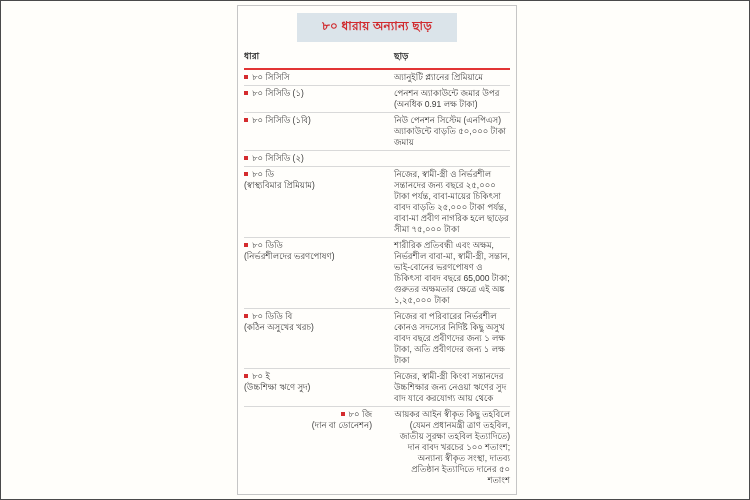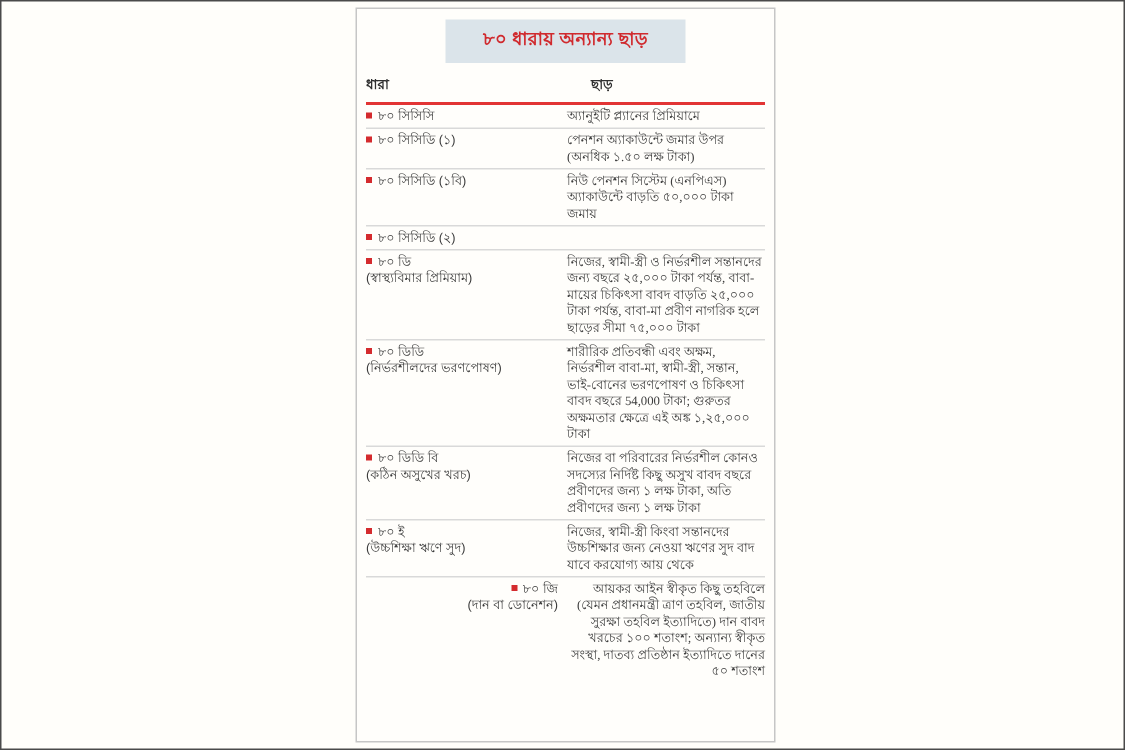--- a/index.html
+++ b/index.html
@@ -47,40 +47,40 @@
     border-bottom: 2px solid #e23434;
     font-size: 9px;
     color: #2f2f2f;
     font-weight: bold;
   }
   .hdr-exemption { text-indent: 16px; }
 
   .row {
     display: grid;
     grid-template-columns: 128px 1fr;
-    column-gap: 6px;
+    column-gap: 22px;
     padding: 2px 0;
     border-bottom: 1px solid #d9d9d9;
     font-size: 8.5px;
     line-height: 11px;
     color: #3d3d3d;
   }
   .row:last-child { border-bottom: none; text-align: right; }
 
   .cell-section { color: #3a3a3a; }
   .bullet {
     display: inline-block;
     width: 4px;
     height: 4px;
     background: #d42b2e;
     margin-right: 4px;
     vertical-align: 1px;
   }
   .section-note { display: block; }
-  .cell-exemption { color: #3d3d3d; font-family: Liberation Serif, serif; }
+  .cell-exemption { color: #3d3d3d; }
 </style>
 </head>
 <body>
 
 <div class="page">
   <div class="table-card">
 
     <div class="table-title">৮০ ধারায় অন্যান্য ছাড়</div>
 
     <div class="hdr-row">
@@ -88,36 +88,36 @@
       <div class="hdr-exemption">ছাড়</div>
     </div>
 
     <div id="rows">
         <div class="row">
           <div class="cell-section"><span class="bullet"></span><span>৮০ সিসিসি</span></div>
           <div class="cell-exemption">অ্যানুইটি প্ল্যানের প্রিমিয়ামে</div>
         </div>
         <div class="row">
           <div class="cell-section"><span class="bullet"></span><span>৮০ সিসিডি (১)</span></div>
-          <div class="cell-exemption">পেনশন অ্যাকাউন্টে জমার উপর (অনধিক ১.৫০ লক্ষ টাকা)</div>
+          <div class="cell-exemption">পেনশন অ্যাকাউন্টে জমার উপর (অনধিক 0.91 লক্ষ টাকা)</div>
         </div>
         <div class="row">
           <div class="cell-section"><span class="bullet"></span><span>৮০ সিসিডি (১বি)</span></div>
           <div class="cell-exemption">নিউ পেনশন সিস্টেম (এনপিএস) অ্যাকাউন্টে বাড়তি ৫০,০০০ টাকা জমায়</div>
         </div>
         <div class="row">
           <div class="cell-section"><span class="bullet"></span><span>৮০ সিসিডি (২)</span></div>
         </div>
         <div class="row">
           <div class="cell-section"><span class="bullet"></span><span>৮০ ডি</span><span class="section-note">(স্বাস্থ্যবিমার প্রিমিয়াম)</span></div>
           <div class="cell-exemption">নিজের, স্বামী-স্ত্রী ও নির্ভরশীল সন্তানদের জন্য বছরে ২৫,০০০ টাকা পর্যন্ত, বাবা-মায়ের চিকিৎসা বাবদ বাড়তি ২৫,০০০ টাকা পর্যন্ত, বাবা-মা প্রবীণ নাগরিক হলে ছাড়ের সীমা ৭৫,০০০ টাকা</div>
         </div>
         <div class="row">
           <div class="cell-section"><span class="bullet"></span><span>৮০ ডিডি</span><span class="section-note">(নির্ভরশীলদের ভরণপোষণ)</span></div>
-          <div class="cell-exemption">শারীরিক প্রতিবন্ধী এবং অক্ষম, নির্ভরশীল বাবা-মা, স্বামী-স্ত্রী, সন্তান, ভাই-বোনের ভরণপোষণ ও চিকিৎসা বাবদ বছরে 54,000 টাকা; গুরুতর অক্ষমতার ক্ষেত্রে এই অঙ্ক ১,২৫,০০০ টাকা</div>
+          <div class="cell-exemption">শারীরিক প্রতিবন্ধী এবং অক্ষম, নির্ভরশীল বাবা-মা, স্বামী-স্ত্রী, সন্তান, ভাই-বোনের ভরণপোষণ ও চিকিৎসা বাবদ বছরে 65,000 টাকা; গুরুতর অক্ষমতার ক্ষেত্রে এই অঙ্ক ১,২৫,০০০ টাকা</div>
         </div>
         <div class="row">
           <div class="cell-section"><span class="bullet"></span><span>৮০ ডিডি বি</span><span class="section-note">(কঠিন অসুখের খরচ)</span></div>
           <div class="cell-exemption">নিজের বা পরিবারের নির্ভরশীল কোনও সদস্যের নির্দিষ্ট কিছু অসুখ বাবদ বছরে প্রবীণদের জন্য ১ লক্ষ টাকা, অতি প্রবীণদের জন্য ১ লক্ষ টাকা</div>
         </div>
         <div class="row">
           <div class="cell-section"><span class="bullet"></span><span>৮০ ই</span><span class="section-note">(উচ্চশিক্ষা ঋণে সুদ)</span></div>
           <div class="cell-exemption">নিজের, স্বামী-স্ত্রী কিংবা সন্তানদের উচ্চশিক্ষার জন্য নেওয়া ঋণের সুদ বাদ যাবে করযোগ্য আয় থেকে</div>
         </div>
         <div class="row">

